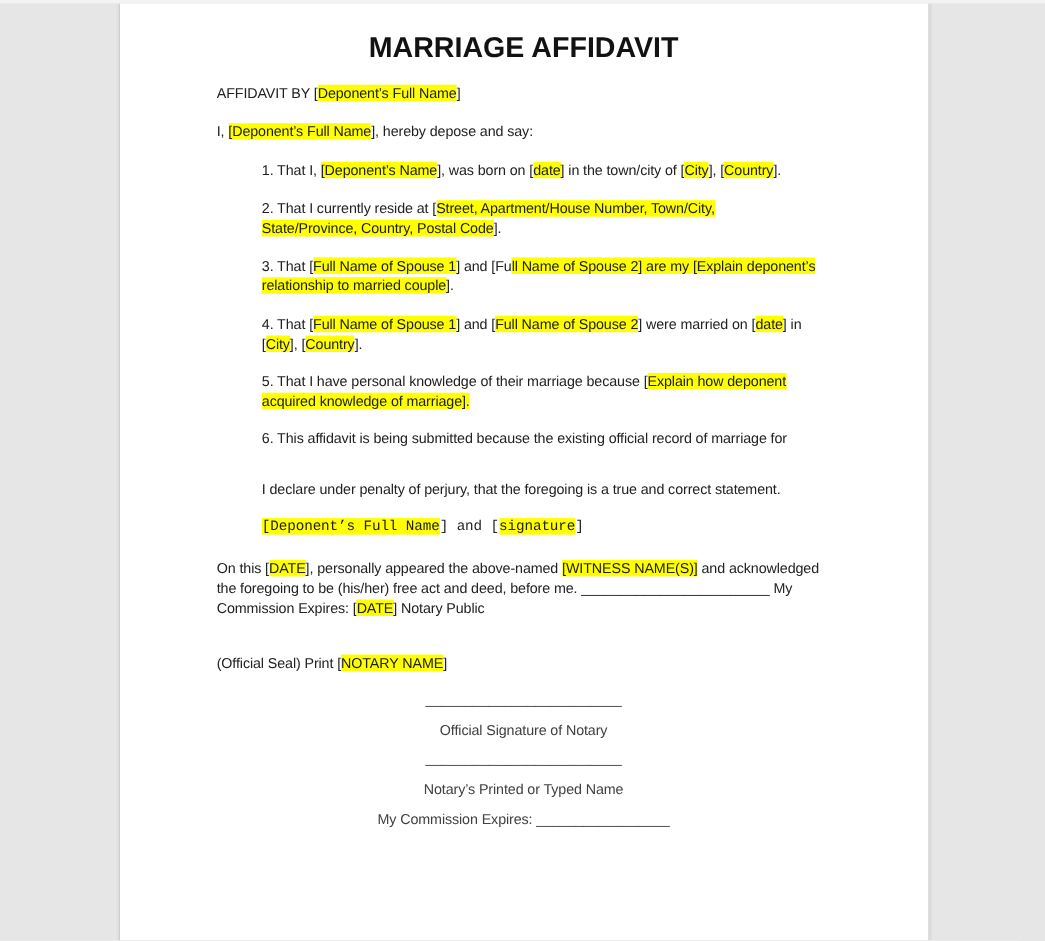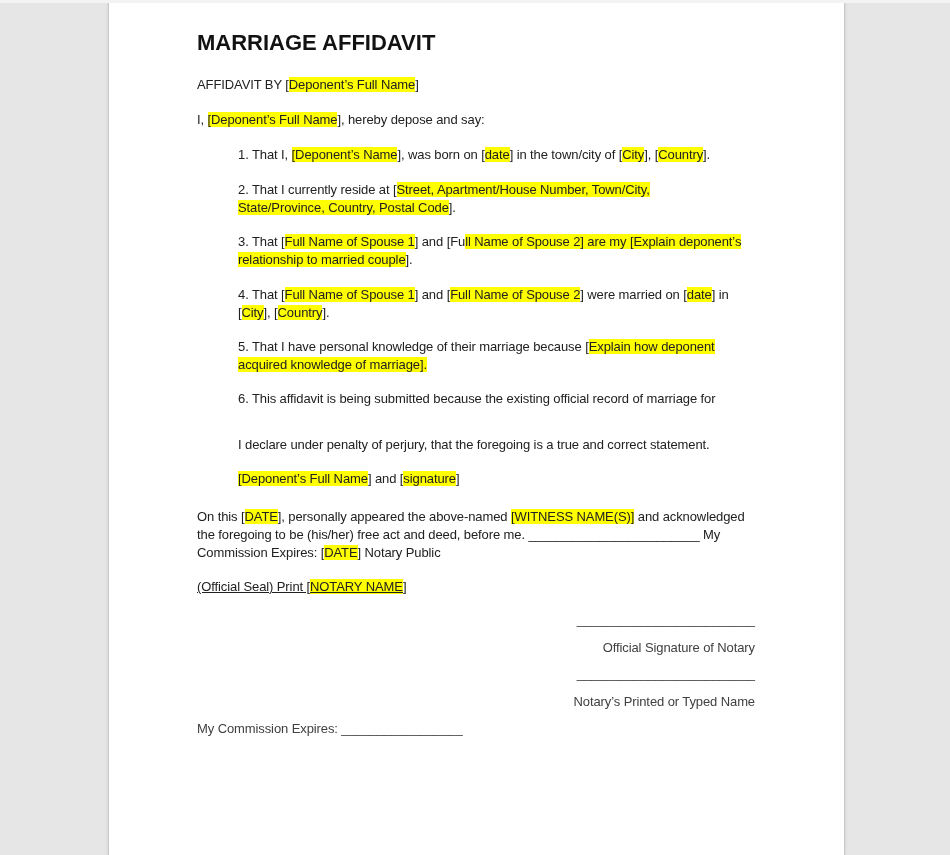--- a/index.html
+++ b/index.html
@@ -35,43 +35,44 @@
     box-shadow: 0 0 3px rgba(0,0,0,0.12);
     box-sizing: border-box;
     padding: 27px 89px 0 88px;
     color: #212121;
     font-size: 13px;
     line-height: 18px;
     letter-spacing: -0.1px;
   }
   .block { margin-top: 17px; }
   .title {
-    font-size: 22px;
+    font-size: 26px;
     font-weight: bold;
     line-height: 26px;
+    text-align: center;
     color: #121212;
     letter-spacing: 0;
     margin-top: 0;
   }
   .indent { margin-left: 41px; }
   .right { text-align: right; }
-  .muted { color: #404040; }
+  .muted { color: #404040; text-align: center; }
   .hl { background: #ffff00; }
   .line { white-space: pre; }
 
   
   [data-name="affidavit-by"]    { margin-top: 20px; }
   [data-name="item-3"]          { margin-top: 16px; }
   [data-name="item-5"]          { margin-top: 16px; }
   [data-name="item-6"]          { margin-top: 16px; }
   [data-name="declaration"]     { margin-top: 28px; }
-  [data-name="signature-line"]  { margin-top: 16px; }
+  [data-name="signature-line"]  { margin-top: 16px; font-family: Liberation Mono, monospace; }
   [data-name="notary-title"]    { margin-top: 21px; }
   [data-name="notary-para"]     { margin-top: 20px; }
-  [data-name="official-seal"]   { margin-top: 16px; text-decoration: underline; }
+  [data-name="official-seal"]   { margin-top: 32px; }
   [data-name="sig-line-1"]      { margin-top: 15px; }
   [data-name="sig-label-1"]     { margin-top: 10px; }
   [data-name="sig-line-2"]      { margin-top: 8px; }
   [data-name="sig-label-2"]     { margin-top: 10px; }
   [data-name="notary-public"]   { margin-top: 8px; }
   [data-name="commission-line"] { margin-top: 9px; }
 </style>
 </head>
 <body>
 

